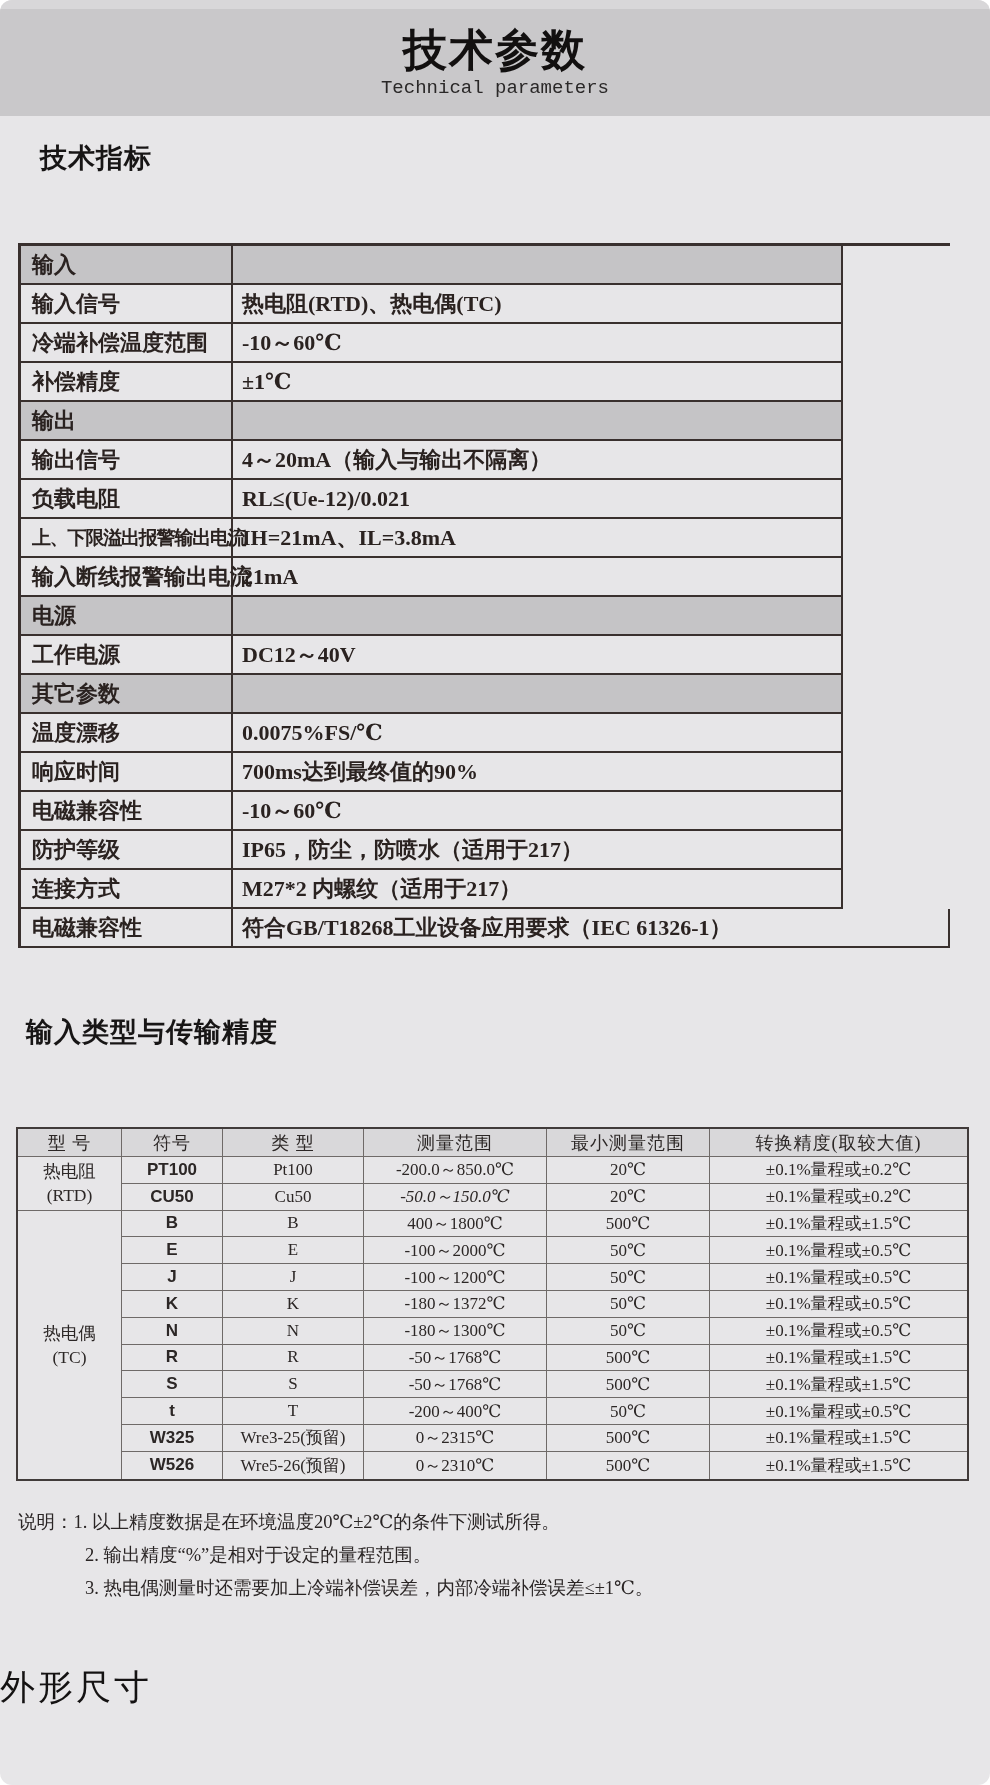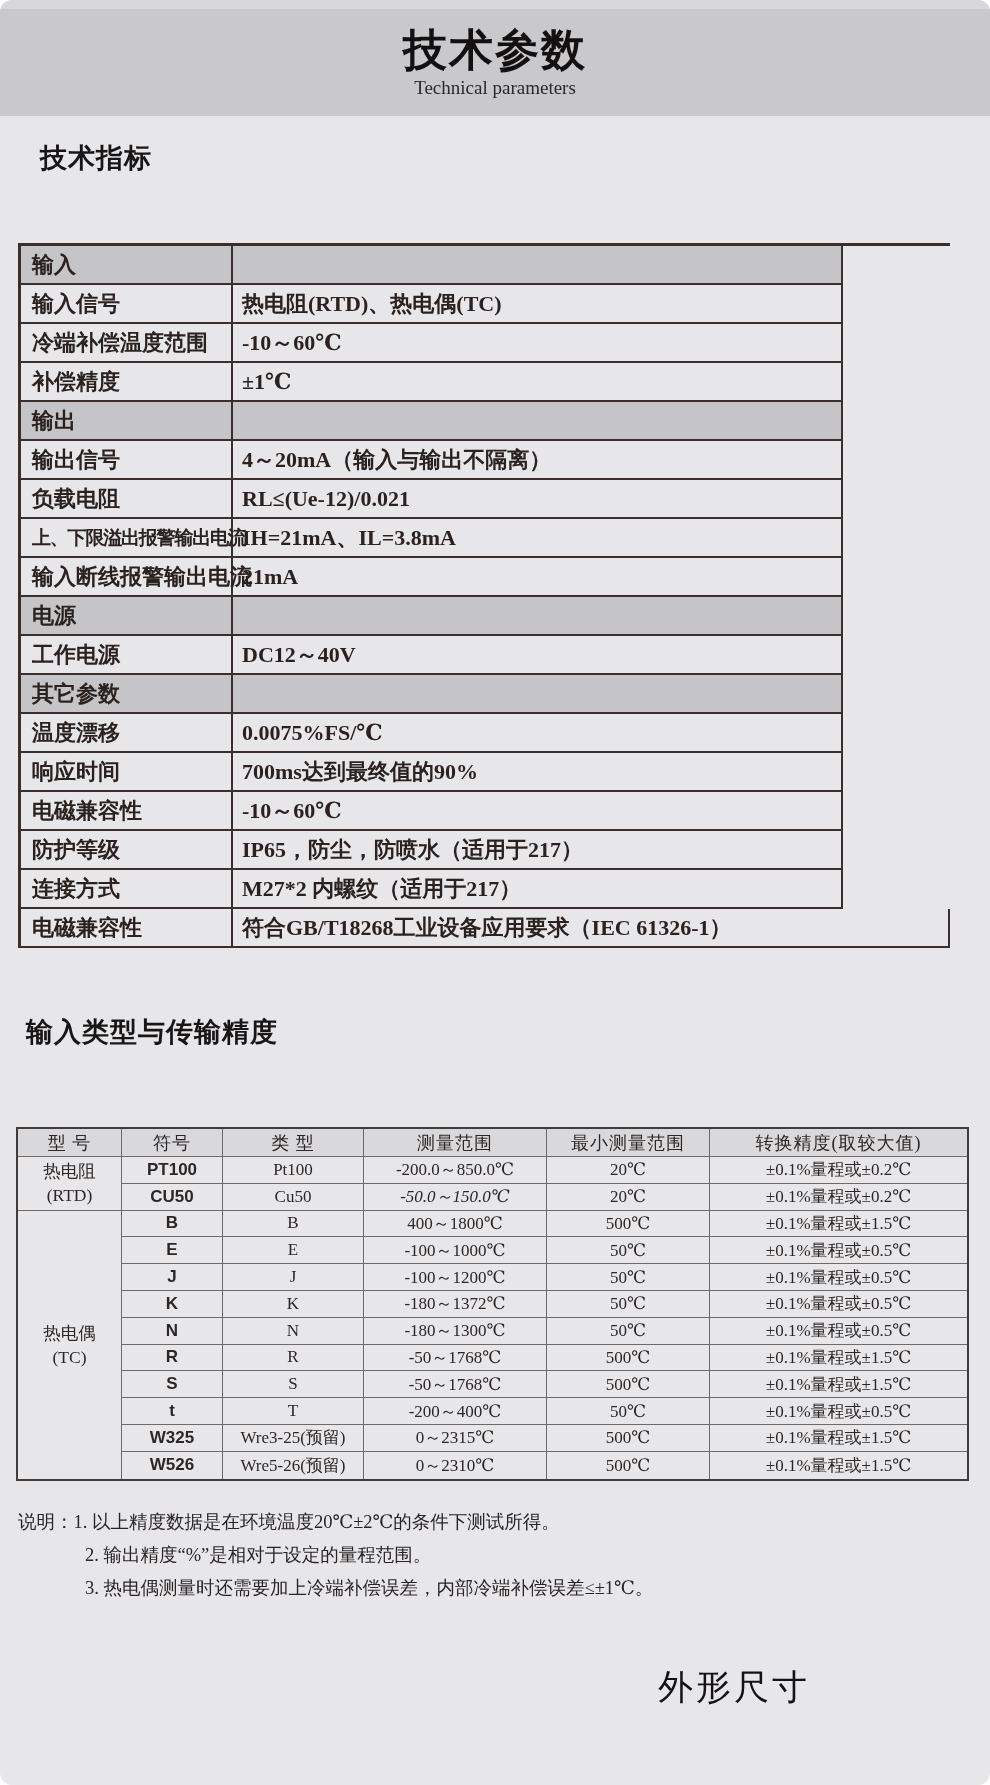--- a/index.html
+++ b/index.html
@@ -21,37 +21,37 @@
     position:absolute; top:9px; left:0; width:990px; height:107px;
     background:#c9c8ca;
     display:flex; flex-direction:column; align-items:center; justify-content:center;
   }
   .header-title {
     font-family:"Liberation Sans","DejaVu Sans",sans-serif;
     font-size:44px; font-weight:bold; color:#121010; line-height:1.1;
     letter-spacing:2px;
   }
   .header-subtitle {
-    font-family:Liberation Serif, serif;
+    font-family:Liberation Mono, monospace;
     font-size:19px; color:#2a2828; margin-top:2px;
   }
   
   .h-specs {
     position:absolute; left:40px; top:140px;
     font-family:"Liberation Sans","DejaVu Sans",sans-serif;
     font-size:27px; font-weight:700; color:#171515; letter-spacing:1px;
   }
   .h-input-types {
     position:absolute; left:26px; top:1014px;
     font-family:"Liberation Sans","DejaVu Sans",sans-serif;
     font-size:27px; font-weight:600; color:#171515; letter-spacing:1px;
   }
   .h-dimensions {
     position:absolute; left:0; top:1664px; width:810px;
-    text-align:right;
+    text-align:left;
     font-family:"Liberation Sans","DejaVu Sans",sans-serif;
     font-size:35px; font-weight:500; color:#141212; letter-spacing:3px;
   }
   
   .t1 { position:absolute; left:18px; top:243px; width:932px; }
   .t1-topline { position:absolute; top:0; left:0; width:932px; height:3px; background:#39302e; }
   .t1-rows { position:absolute; top:3px; left:0; }
   .t1-row {
     display:flex; width:825px; height:39px; box-sizing:border-box;
     border-left:3px solid #39302e;
@@ -229,21 +229,21 @@
         <div class="">热电偶</div>
         <div class="">(TC)</div>
       </div>
       <div class="cell sym" style="grid-area: 4 / 2;">B</div>
       <div class="cell" style="grid-area: 4 / 3;">B</div>
       <div class="cell" style="grid-area: 4 / 4;">400～1800℃</div>
       <div class="cell" style="grid-area: 4 / 5;">500℃</div>
       <div class="cell no-r" style="grid-area: 4 / 6;">±0.1%量程或±1.5℃</div>
       <div class="cell sym" style="grid-area: 5 / 2;">E</div>
       <div class="cell" style="grid-area: 5 / 3;">E</div>
-      <div class="cell" style="grid-area: 5 / 4;">-100～1000℃</div>
+      <div class="cell" style="grid-area: 5 / 4;">-100～2000℃</div>
       <div class="cell" style="grid-area: 5 / 5;">50℃</div>
       <div class="cell no-r" style="grid-area: 5 / 6;">±0.1%量程或±0.5℃</div>
       <div class="cell sym" style="grid-area: 6 / 2;">J</div>
       <div class="cell" style="grid-area: 6 / 3;">J</div>
       <div class="cell" style="grid-area: 6 / 4;">-100～1200℃</div>
       <div class="cell" style="grid-area: 6 / 5;">50℃</div>
       <div class="cell no-r" style="grid-area: 6 / 6;">±0.1%量程或±0.5℃</div>
       <div class="cell sym" style="grid-area: 7 / 2;">K</div>
       <div class="cell" style="grid-area: 7 / 3;">K</div>
       <div class="cell" style="grid-area: 7 / 4;">-180～1372℃</div>

